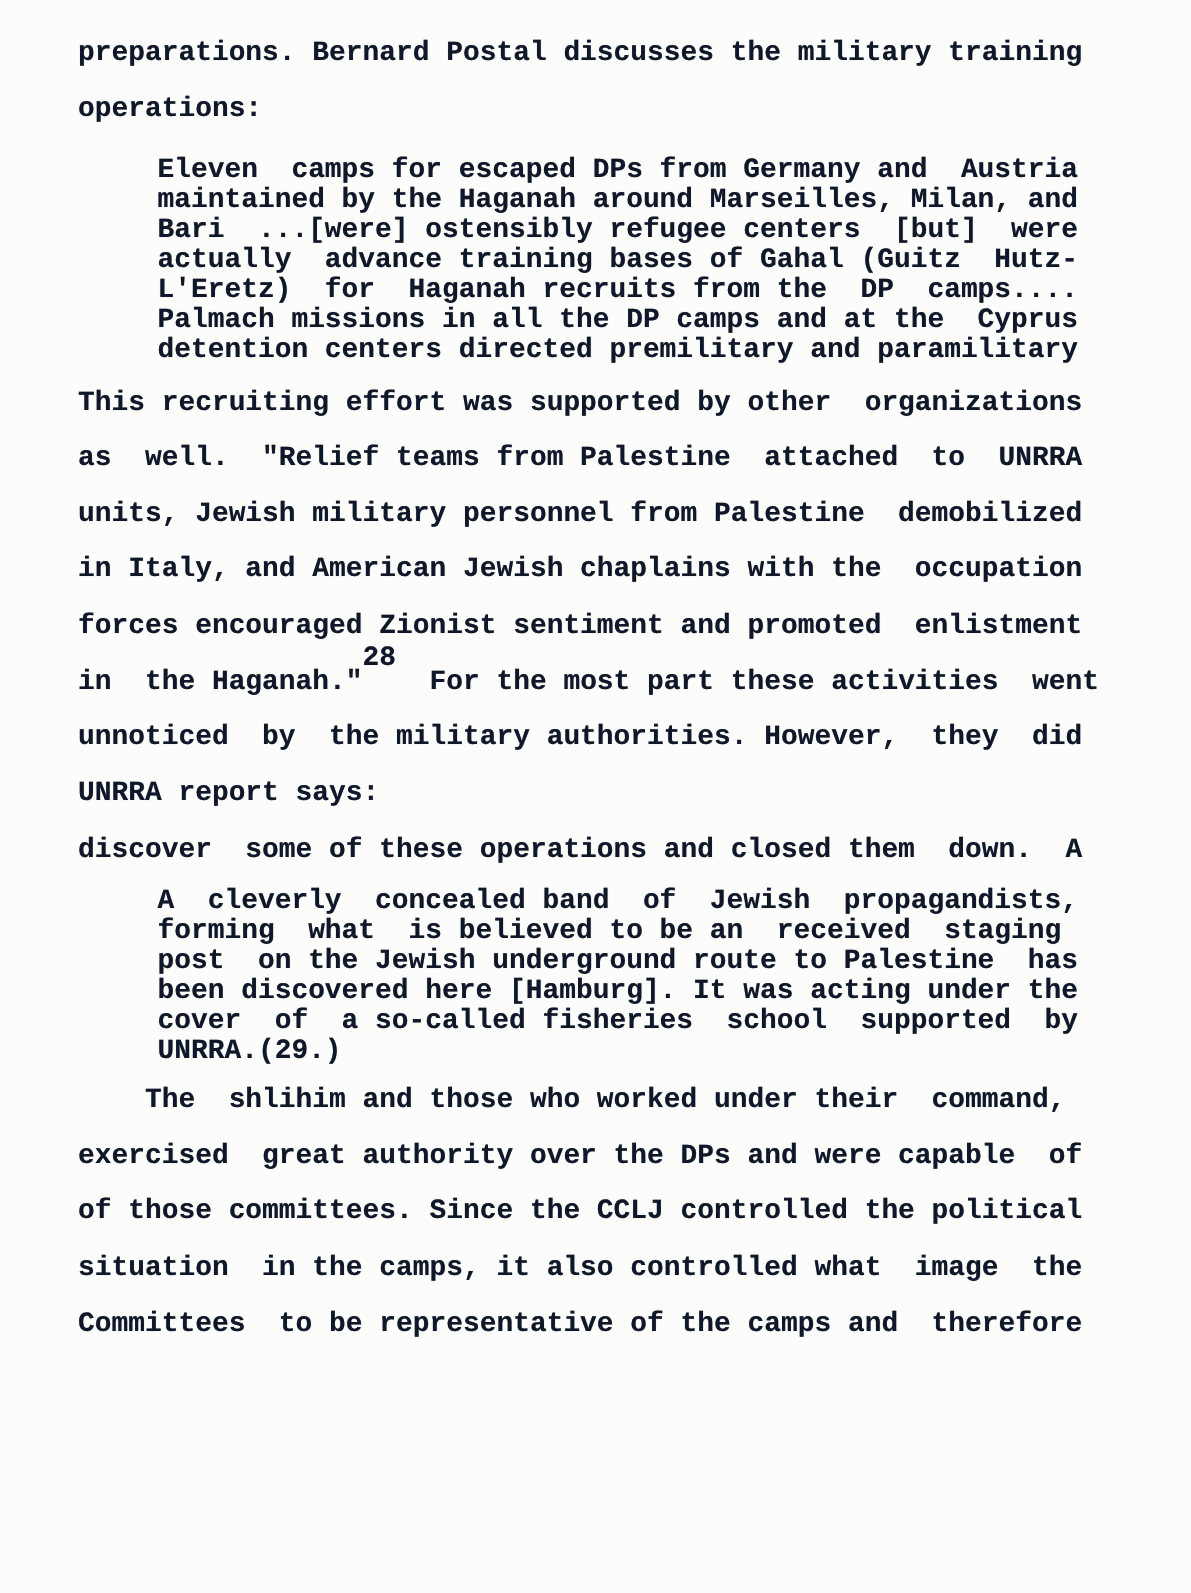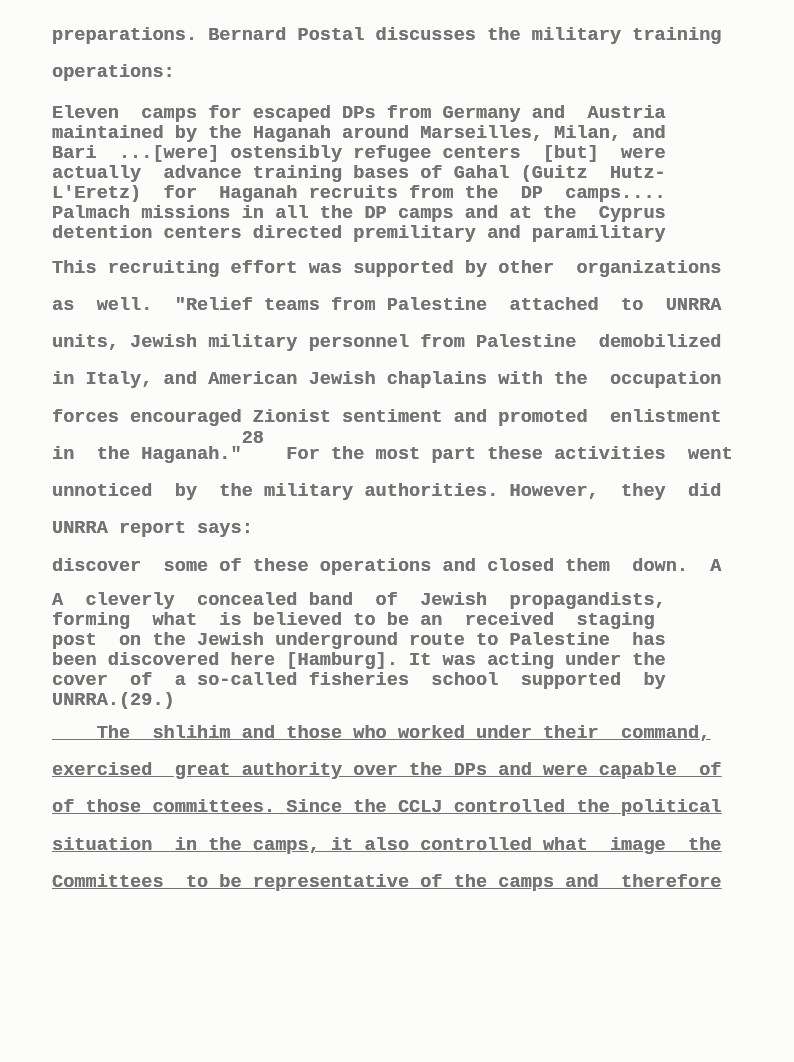--- a/index.html
+++ b/index.html
@@ -11,41 +11,42 @@
     position: relative;
     width: 794px;
     height: 1062px;
     margin: 0 auto;
     background: #fcfcfa;
     box-sizing: border-box;
     padding: 17px 57px 0 52px;
     font-family: "Liberation Mono", "DejaVu Sans Mono", monospace;
     font-size: 18.6px;
     font-weight: 700;
-    color: #737373;
+    color: #0f172a;
     text-shadow: 0 0 0.5px rgba(30,30,30,0.55);
     overflow: hidden;
   }
   .tline {
     white-space: pre;
   }
   .para-body .tline {
     height: 37.25px;
     line-height: 37.25px;
   }
   .para-quote {
+    margin-left: 53px;
   }
   .para-quote .tline {
     height: 20px;
     line-height: 20px;
   }
   #q1 { margin-top: 12px; }
   #p2 { margin-top: 6px; }
   #q2 { margin-top: 6px; }
-  #p3 { margin-top: 4px; text-decoration: underline; }
+  #p3 { margin-top: 4px; }
   .fnref {
     position: relative;
     top: -16px;
     text-align: right;
   }
   .page-number {
     position: absolute;
     left: 326px;
     top: 1016px;
     line-height: normal;

